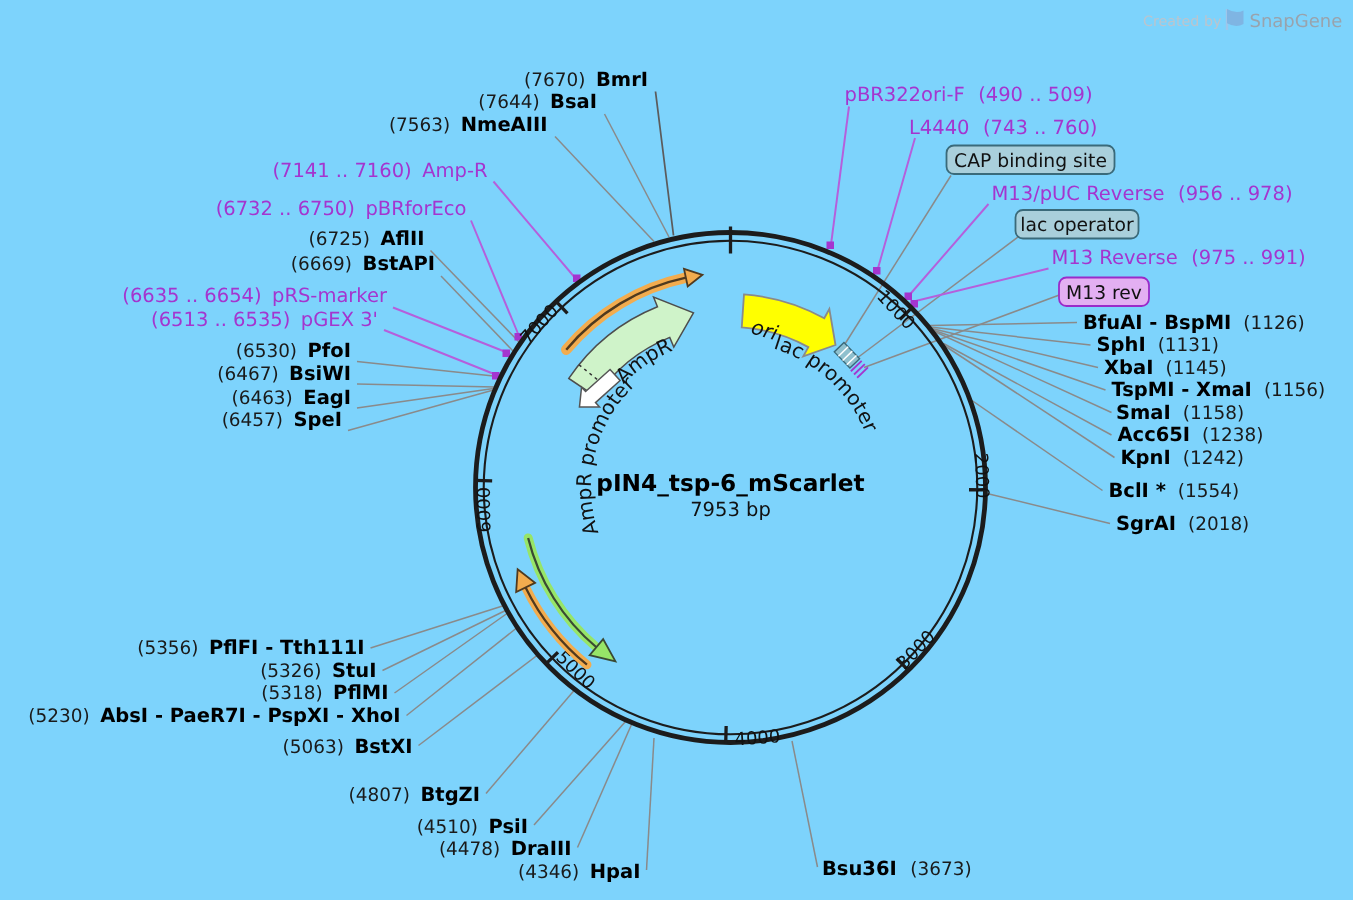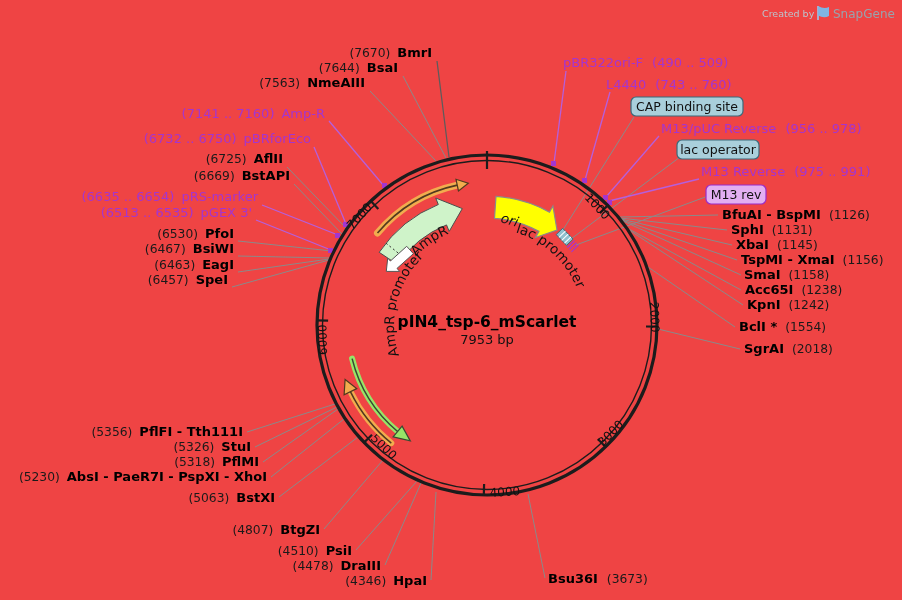--- a/index.html
+++ b/index.html
@@ -1,16 +1,16 @@
 <!DOCTYPE html>
 <html><head>
 <meta charset="utf-8">
 <style>
   html,body{margin:0;padding:0;background:#fff;}
-  .stage{position:relative;width:902px;height:600px;background:#ef4444;overflow:hidden;
+  .stage{position:relative;width:902px;height:600px;background:#7dd3fc;overflow:hidden;
          font-family:"DejaVu Sans","Liberation Sans",sans-serif;}
   svg{display:block;}
   text{fill:#1a1a1a;}
   .ez{font-size:13px;}
   .pos{font-weight:400;font-size:12.3px;fill:#1a1a1a;}
   .bn{font-weight:bold;fill:#000;}
   .prm{font-size:13px;fill:#A435CF;}
   .tick-label{font-size:12px;fill:#111;}
   .ft-curved{font-size:13.5px;fill:#111;}
   .box-label{font-size:12.5px;fill:#111;}

